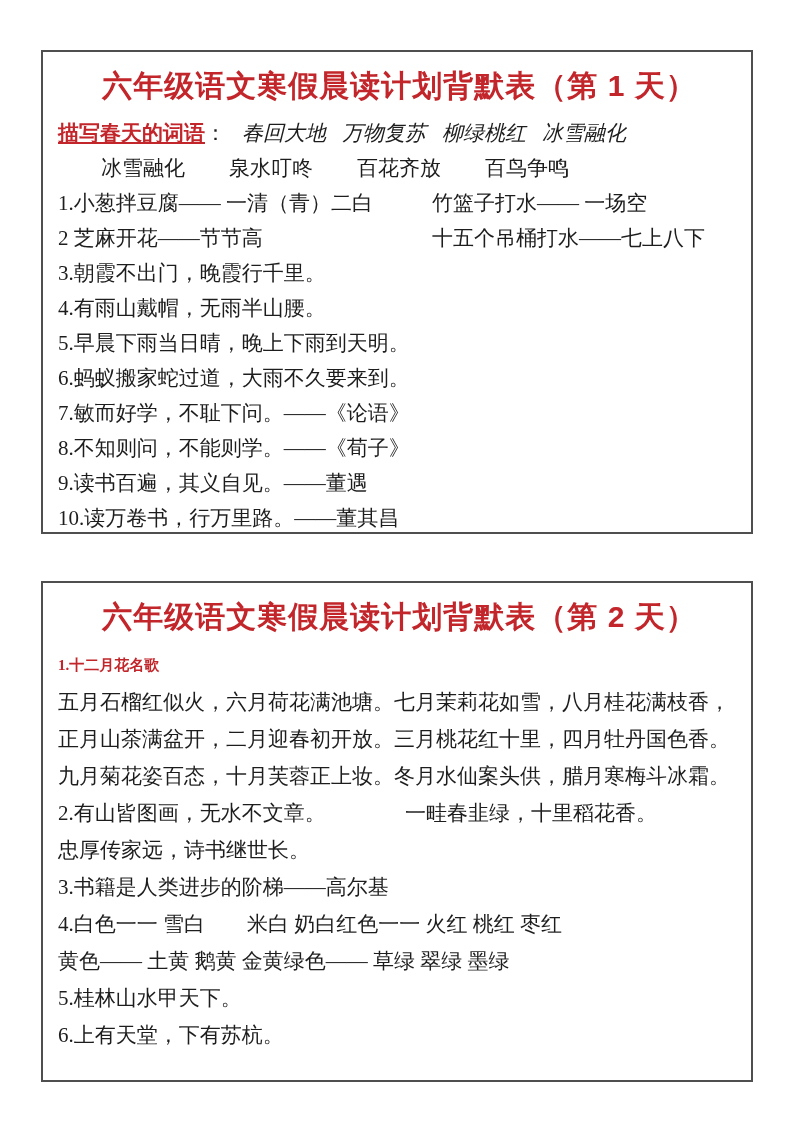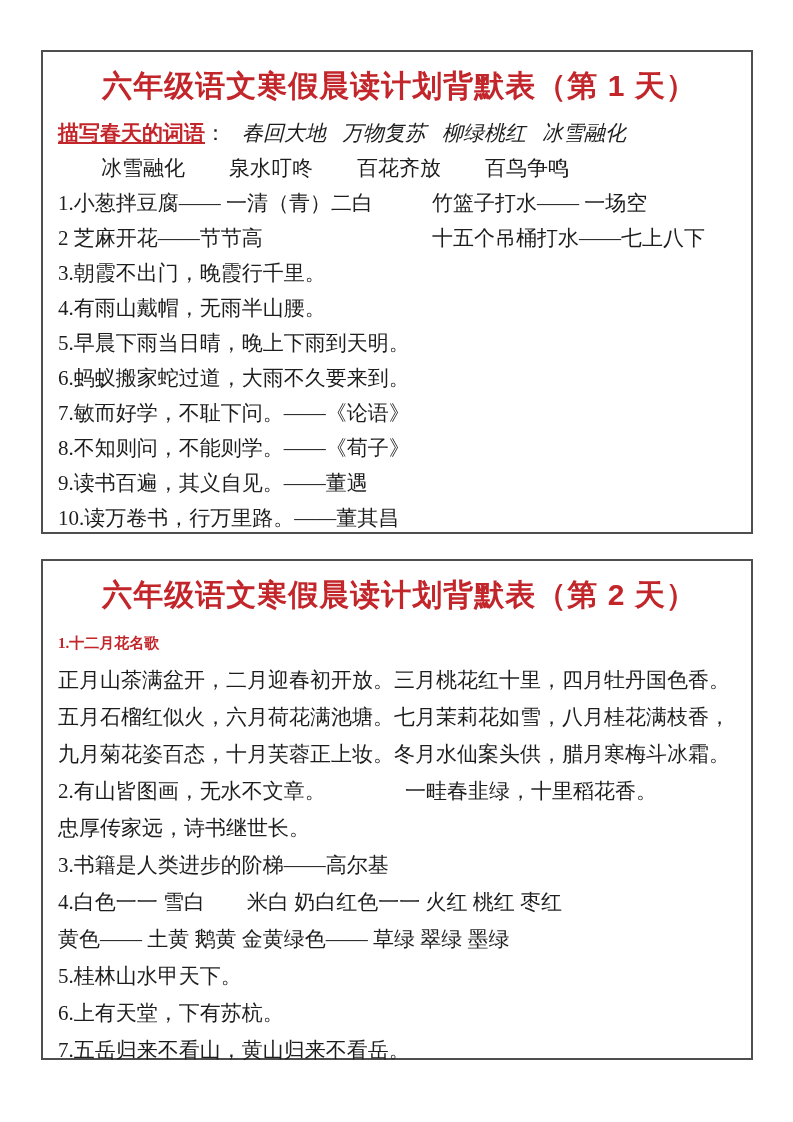--- a/index.html
+++ b/index.html
@@ -16,21 +16,21 @@
   }
   .card {
     position: absolute;
     left: 41px;
     width: 712px;
     background: #ffffff;
     border: 2px solid var(--border);
     padding: 6px 10px 4px 15px;
   }
   .card-1 { top: 50px;  height: 484px; }
-  .card-2 { top: 559px; height: 501px; }
+  .card-2 { top: 581px; height: 501px; }
   .card-title {
     text-align: center;
     font-family: "Liberation Sans", "DejaVu Sans", sans-serif;
     font-weight: bold;
     font-size: 30px;
     color: var(--red);
     letter-spacing: 1px;
     margin: 8px 0 9px 0;
     white-space: nowrap;
   }
@@ -95,28 +95,27 @@
     <p class="line">8.不知则问，不能则学。——《荀子》</p>
     <p class="line">9.读书百遍，其义自见。——董遇</p>
     <p class="line">10.读万卷书，行万里路。——董其昌</p>
   </section>
 
   <section class="card card-2">
     <h1 class="card-title">六年级语文寒假晨读计划背默表（第 2 天）</h1>
 
     <p class="red-heading">1.十二月花名歌</p>
 
+    <p class="line">五月石榴红似火，六月荷花满池塘。七月茉莉花如雪，八月桂花满枝香，</p>
     <p class="line">正月山茶满盆开，二月迎春初开放。三月桃花红十里，四月牡丹国色香。</p>
-    <p class="line">五月石榴红似火，六月荷花满池塘。七月茉莉花如雪，八月桂花满枝香，</p>
     <p class="line">九月菊花姿百态，十月芙蓉正上妆。冬月水仙案头供，腊月寒梅斗冰霜。</p>
     <p class="line">
       <span class="col-left-2">2.有山皆图画，无水不文章。</span><span>一畦春韭绿，十里稻花香。</span>
     </p>
     <p class="line">忠厚传家远，诗书继世长。</p>
     <p class="line">3.书籍是人类进步的阶梯——高尔基</p>
     <p class="line">4.白色一一 雪白　　米白 奶白红色一一 火红 桃红 枣红</p>
     <p class="line">黄色—— 土黄 鹅黄 金黄绿色—— 草绿 翠绿 墨绿</p>
     <p class="line">5.桂林山水甲天下。</p>
     <p class="line">6.上有天堂，下有苏杭。</p>
-    <p class="line">7.五岳归来不看山，黄山归来不看岳。</p>
   </section>
 
 </div>
 
 </body></html>

